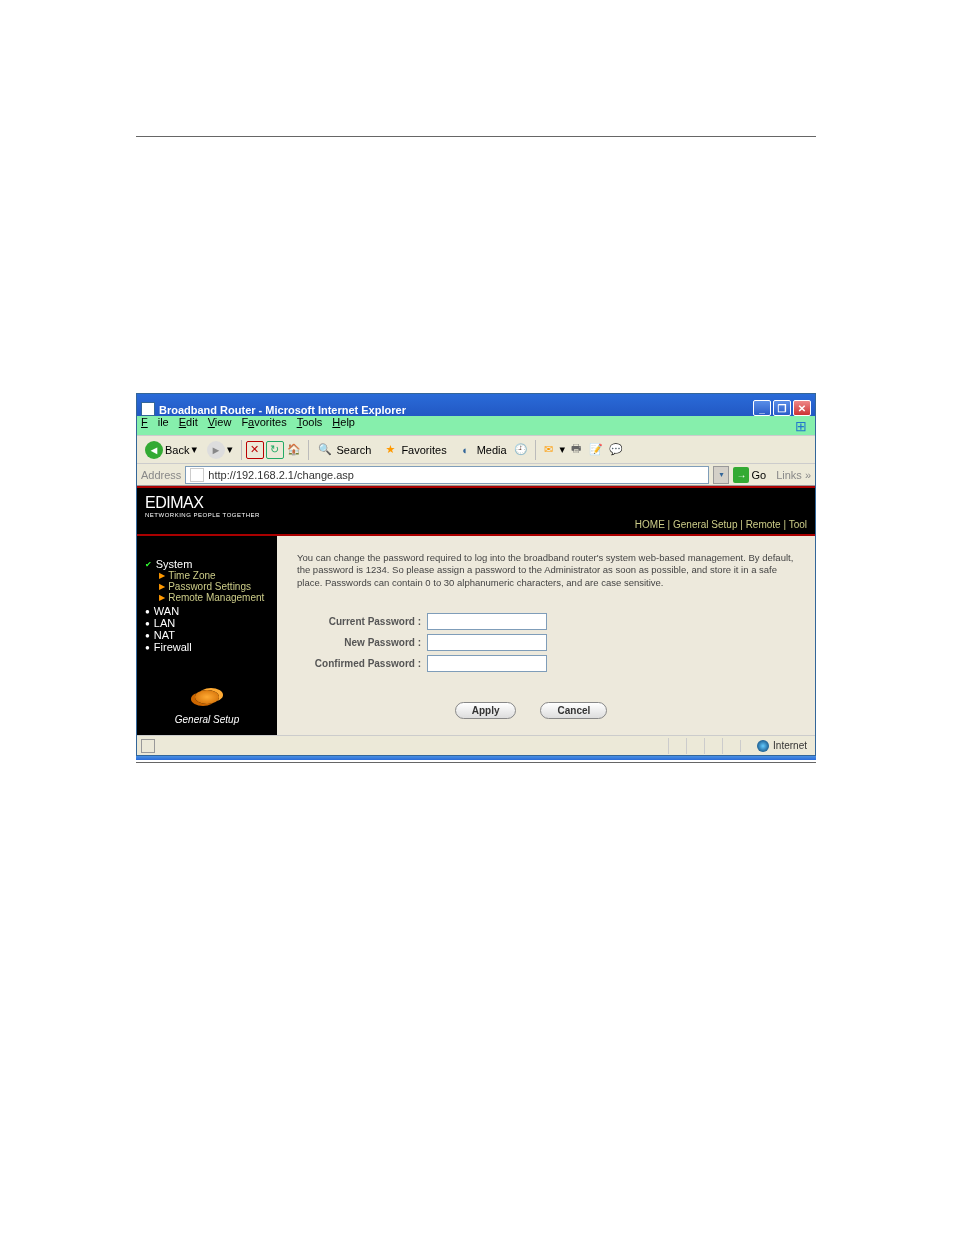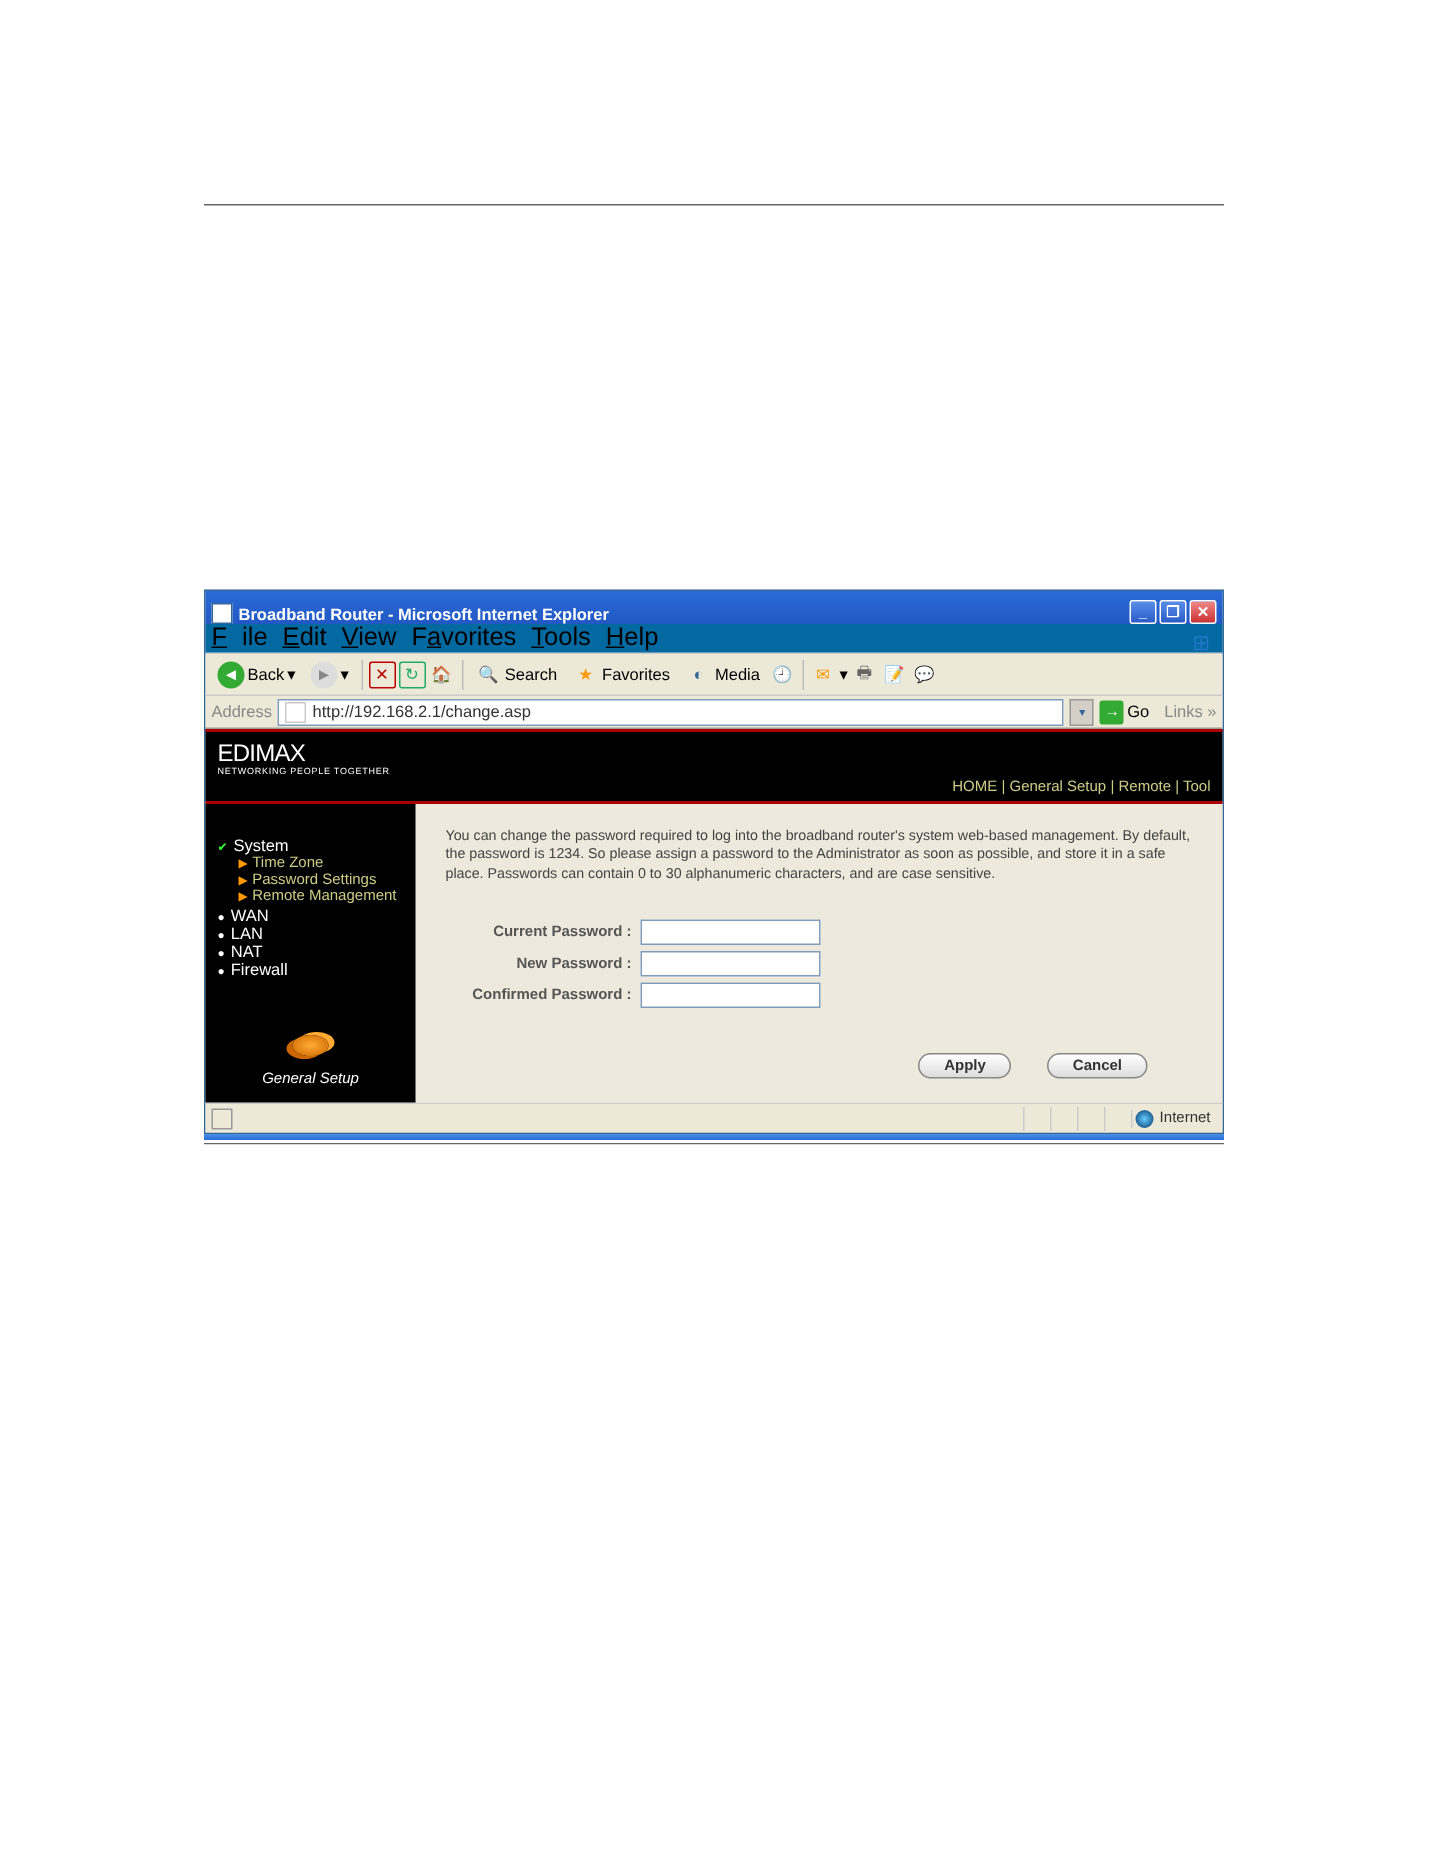--- a/index.html
+++ b/index.html
@@ -7,21 +7,21 @@
   .page-wrap { padding: 136px 0 0 136px; }
   .rule { border-top: 1px solid #666; width: 680px; margin-bottom: 256px; }
   .browser-window { width: 680px; border: 1px solid #369; background: #ece9d8; }
   .titlebar { background: linear-gradient(#2a6bd8, #2258c4); color: #fff; height: 22px; display: flex; align-items: flex-end; padding: 0 4px; font-size: 11px; }
   .titlebar .icon { width: 14px; height: 14px; background: #fff; border: 1px solid #369; margin-right: 4px; display: inline-block; }
   .titlebar .title { flex: 1; font-weight: bold; overflow: hidden; white-space: nowrap; }
   .winbtns { display: flex; gap: 2px; }
   .winbtn { width: 18px; height: 16px; border: 1px solid #fff; border-radius: 2px; display: flex; align-items: center; justify-content: center; font-size: 10px; font-weight: bold; color: #fff; }
   .minbtn, .maxbtn { background: linear-gradient(#5a8ee8, #2a5cc8); }
   .closebtn { background: linear-gradient(#e88, #c33); }
-  .menubar { background: #0369a1; height: 20px; display: flex; align-items: flex-end; padding: 0 4px; font-size: 17px; color: #000; border-bottom: 1px solid #ccc; position: relative; }
+  .menubar { background: #86efac; height: 20px; display: flex; align-items: flex-start; padding: 0 4px; font-size: 11px; color: #000; border-bottom: 1px solid #ccc; position: relative; }
   .menubar span { margin-right: 10px; cursor: default; }
   .menubar span u { text-decoration: underline; }
   .winlogo { position: absolute; right: 4px; top: 2px; width: 16px; height: 16px; }
   .winlogo::before { content: "⊞"; font-size: 14px; color: #27c; }
   .toolbar { background: #ece9d8; height: 28px; display: flex; align-items: center; padding: 0 4px; border-bottom: 1px solid #ccc; gap: 2px; }
   .tbbtn { display: flex; align-items: center; gap: 2px; padding: 2px 4px; font-size: 11px; cursor: default; }
   .tbicon { width: 18px; height: 18px; border-radius: 50%; display: inline-flex; align-items: center; justify-content: center; font-size: 11px; }
   .back-ic { background: #3a3; color: #fff; }
   .fwd-ic { background: #ddd; color: #888; }
   .stop-ic { border: 1px solid #b00; color: #b00; border-radius: 2px; }
@@ -62,26 +62,26 @@
   .coin-ic { width: 32px; height: 20px; margin: 0 auto 4px; }
   .coin-ic::before { content: ""; display: block; width: 24px; height: 14px; background: radial-gradient(#fa3, #c60); border-radius: 50%; margin: 0 auto; box-shadow: -4px 2px 0 #c60, 4px -2px 0 #fa3; }
   .side-caption { font-style: italic; font-size: 10px; color: #fff; }
   .main { flex: 1; background: #ede9dc; padding: 16px 20px; color: #333; font-size: 10px; }
   .pg-title { color: #b00; font-weight: bold; font-size: 13px; margin-bottom: 12px; }
   .help-ic { color: #06c; font-size: 11px; font-weight: bold; margin-left: 2px; }
   .desc { color: #444; font-size: 9.5px; line-height: 1.3; margin-bottom: 24px; max-width: 500px; }
   .form-row { display: flex; align-items: center; margin: 4px 0; }
   .form-lbl { width: 130px; text-align: right; font-weight: bold; color: #555; font-size: 10px; padding-right: 6px; }
   .form-inp { width: 120px; height: 17px; border: 1px solid #7f9db9; background: #fff; }
-  .btn-row { display: flex; justify-content: flex-end; gap: 24px; margin-top: 30px; padding-right: 30px; }
+  .btn-row { display: flex; justify-content: center; gap: 24px; margin-top: 30px; padding-right: 30px; }
   .oval-btn { border: 1px solid #888; border-radius: 10px; background: linear-gradient(#fff, #ddd); padding: 2px 16px; font-size: 10px; font-weight: bold; cursor: default; }
   .statusbar { background: #ece9d8; height: 20px; border-top: 1px solid #ccc; display: flex; align-items: center; font-size: 10px; color: #333; }
   .sb-left { flex: 1; padding-left: 4px; display: flex; align-items: center; gap: 4px; }
   .sb-done-ic { width: 14px; height: 14px; border: 1px solid #999; display: inline-block; }
-  .sb-right { display: flex; align-items: center; gap: 4px; padding-right: 8px; border-left: 1px solid #ccc; padding-left: 2px; }
+  .sb-right { display: flex; align-items: center; gap: 4px; padding-right: 8px; border-left: 1px solid #ccc; padding-left: 16px; }
   .sb-pane { border-left: 1px solid #ccc; width: 18px; height: 16px; }
   .inet-ic { width: 12px; height: 12px; border-radius: 50%; background: radial-gradient(#6cf, #036); display: inline-block; }
   .bottom-rule { border-top: 1px solid #666; width: 680px; margin-top: 2px; }
   .taskbar-peek { height: 4px; background: linear-gradient(#4a90e2, #2a6bd8); width: 680px; }
 </style>
 </head>
 <body>
 
 <div class="page-wrap">
   <div class="rule"></div>

